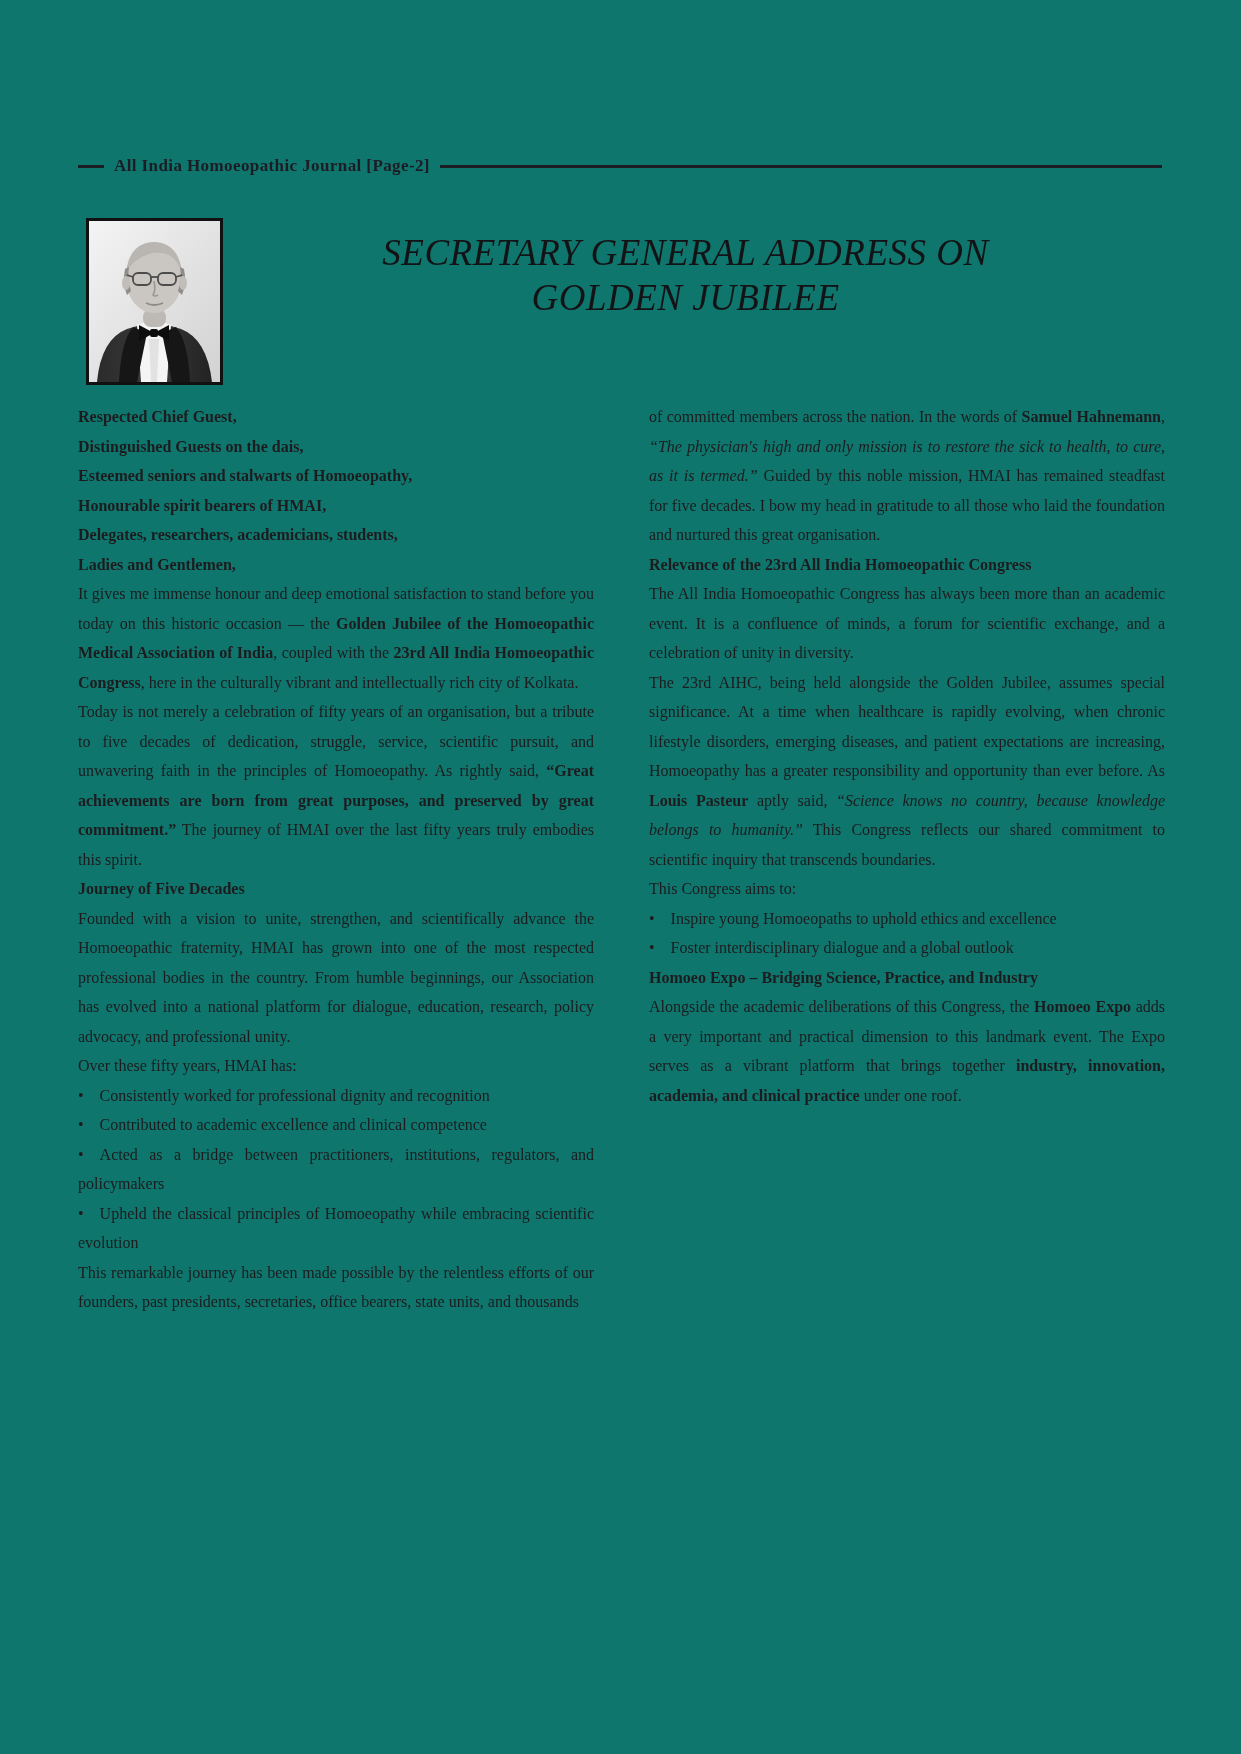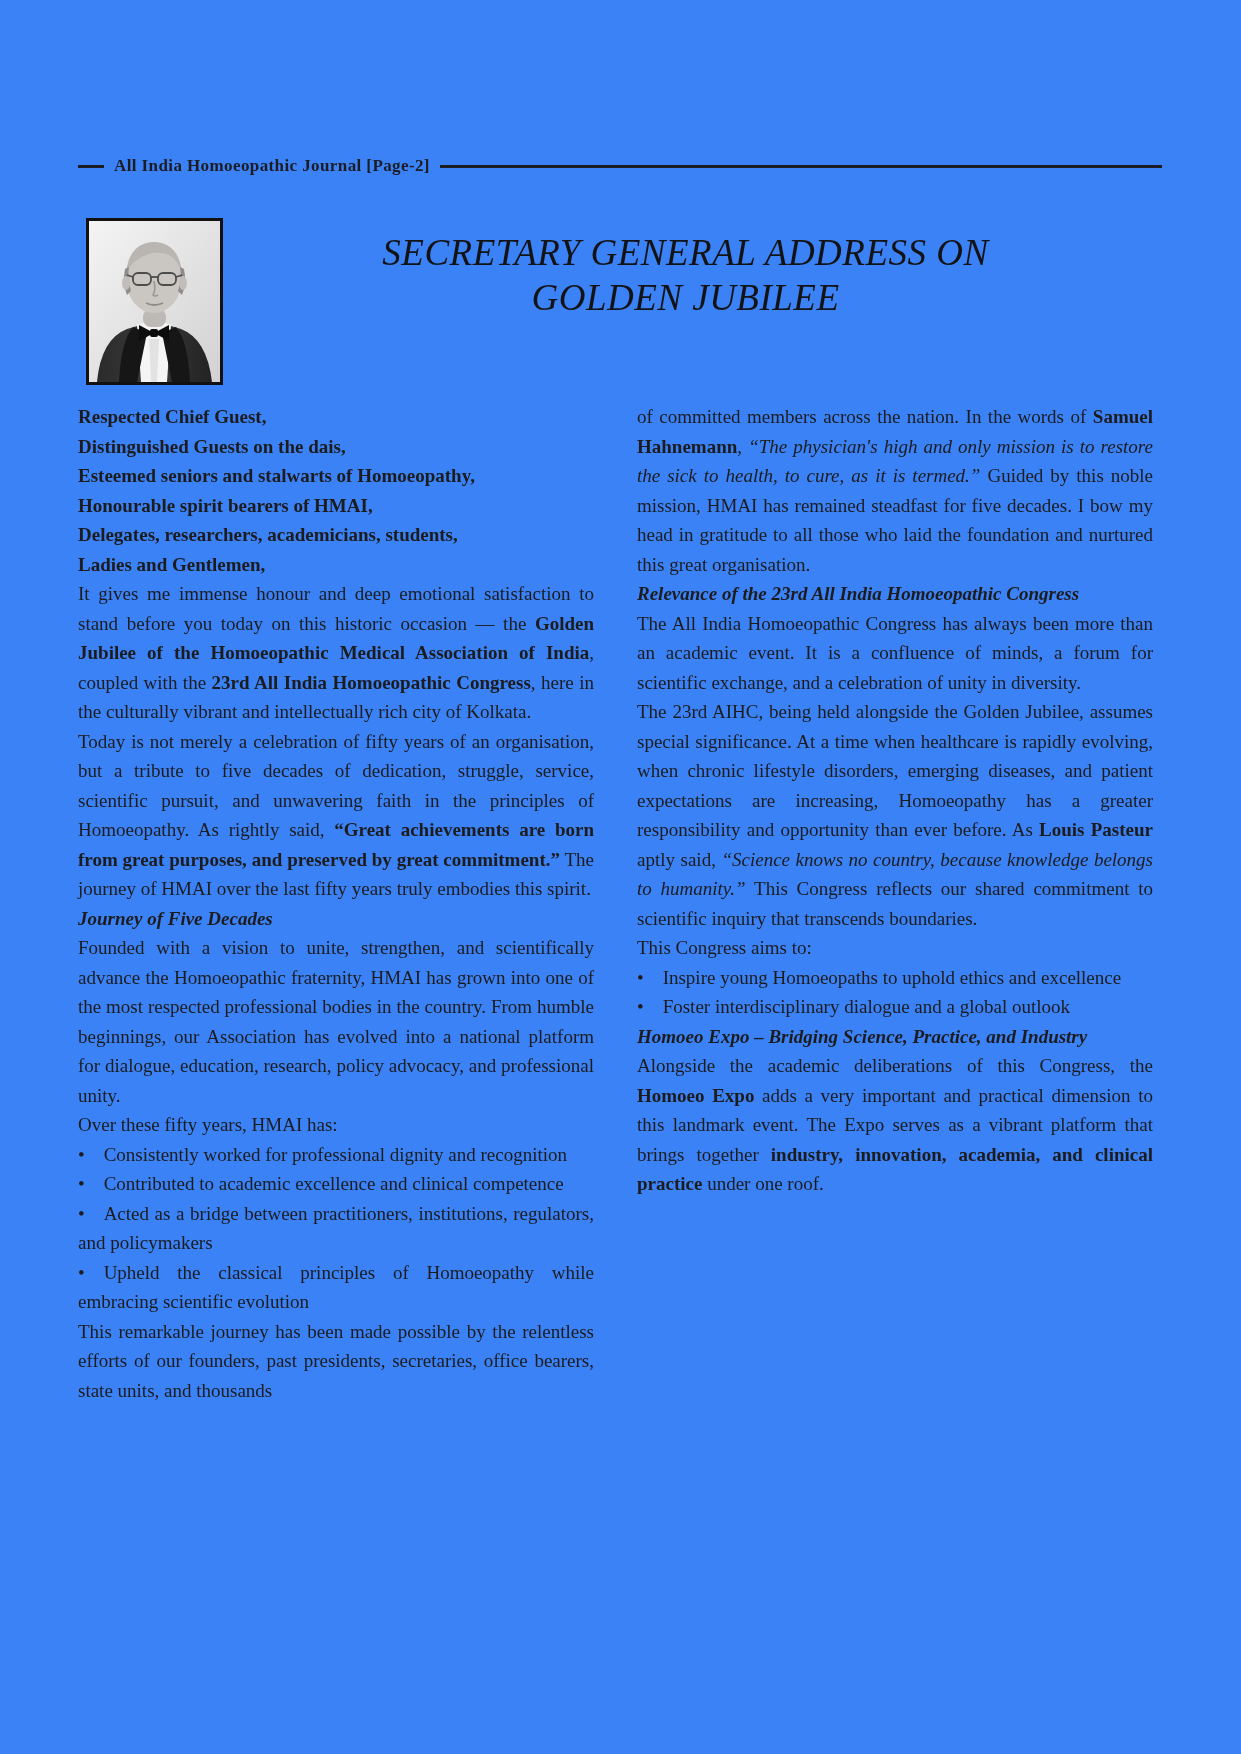--- a/index.html
+++ b/index.html
@@ -1,19 +1,19 @@
 <!DOCTYPE html>
 <html><head>
 <meta charset="utf-8">
 <style>
   html,body{margin:0;padding:0;background:#9a9a9a;}
   .page{
     position:relative;
     width:1241px;height:1754px;
-    background:#3b82f6;
+    background:#0f766e;
     overflow:hidden;
     font-family:"Liberation Serif","DejaVu Serif",serif;
     color:#1c1c1e;
   }
   
   .header-row{
     position:absolute;top:156px;left:78px;width:1084px;
     display:flex;align-items:center;
   }
   .header-dash{width:26px;height:3px;background:#1c1c24;margin-right:10px;flex:0 0 auto;}
@@ -31,27 +31,27 @@
   
   .title{
     position:absolute;top:230px;left:218px;width:935px;
     text-align:center;font-weight:normal;font-style:italic;
     font-size:37px;line-height:45px;color:#131316;
     letter-spacing:.5px;
   }
   
   .columns{
     position:absolute;top:402px;left:78px;width:1075px;
-    display:flex;gap:43px;
-    font-size:19px;line-height:29.5px;
+    display:flex;gap:55px;
+    font-size:16px;line-height:29.5px;
   }
   .col{width:516px;flex:0 0 auto;}
   .blk{margin:0;text-align:justify;text-align-last:left;}
   .blk.salutation{font-weight:bold;text-align:left;white-space:nowrap;}
-  .blk.heading{font-weight:bold;font-style:italic;}
+  .blk.heading{font-weight:bold;}
   .blk.tight{letter-spacing:-0.45px;word-spacing:-1.2px;}
   .b{font-weight:bold;}
   .i{font-style:italic;}
 </style>
 </head>
 <body>
 
 <div class="page">
 
   <div class="header-row">

